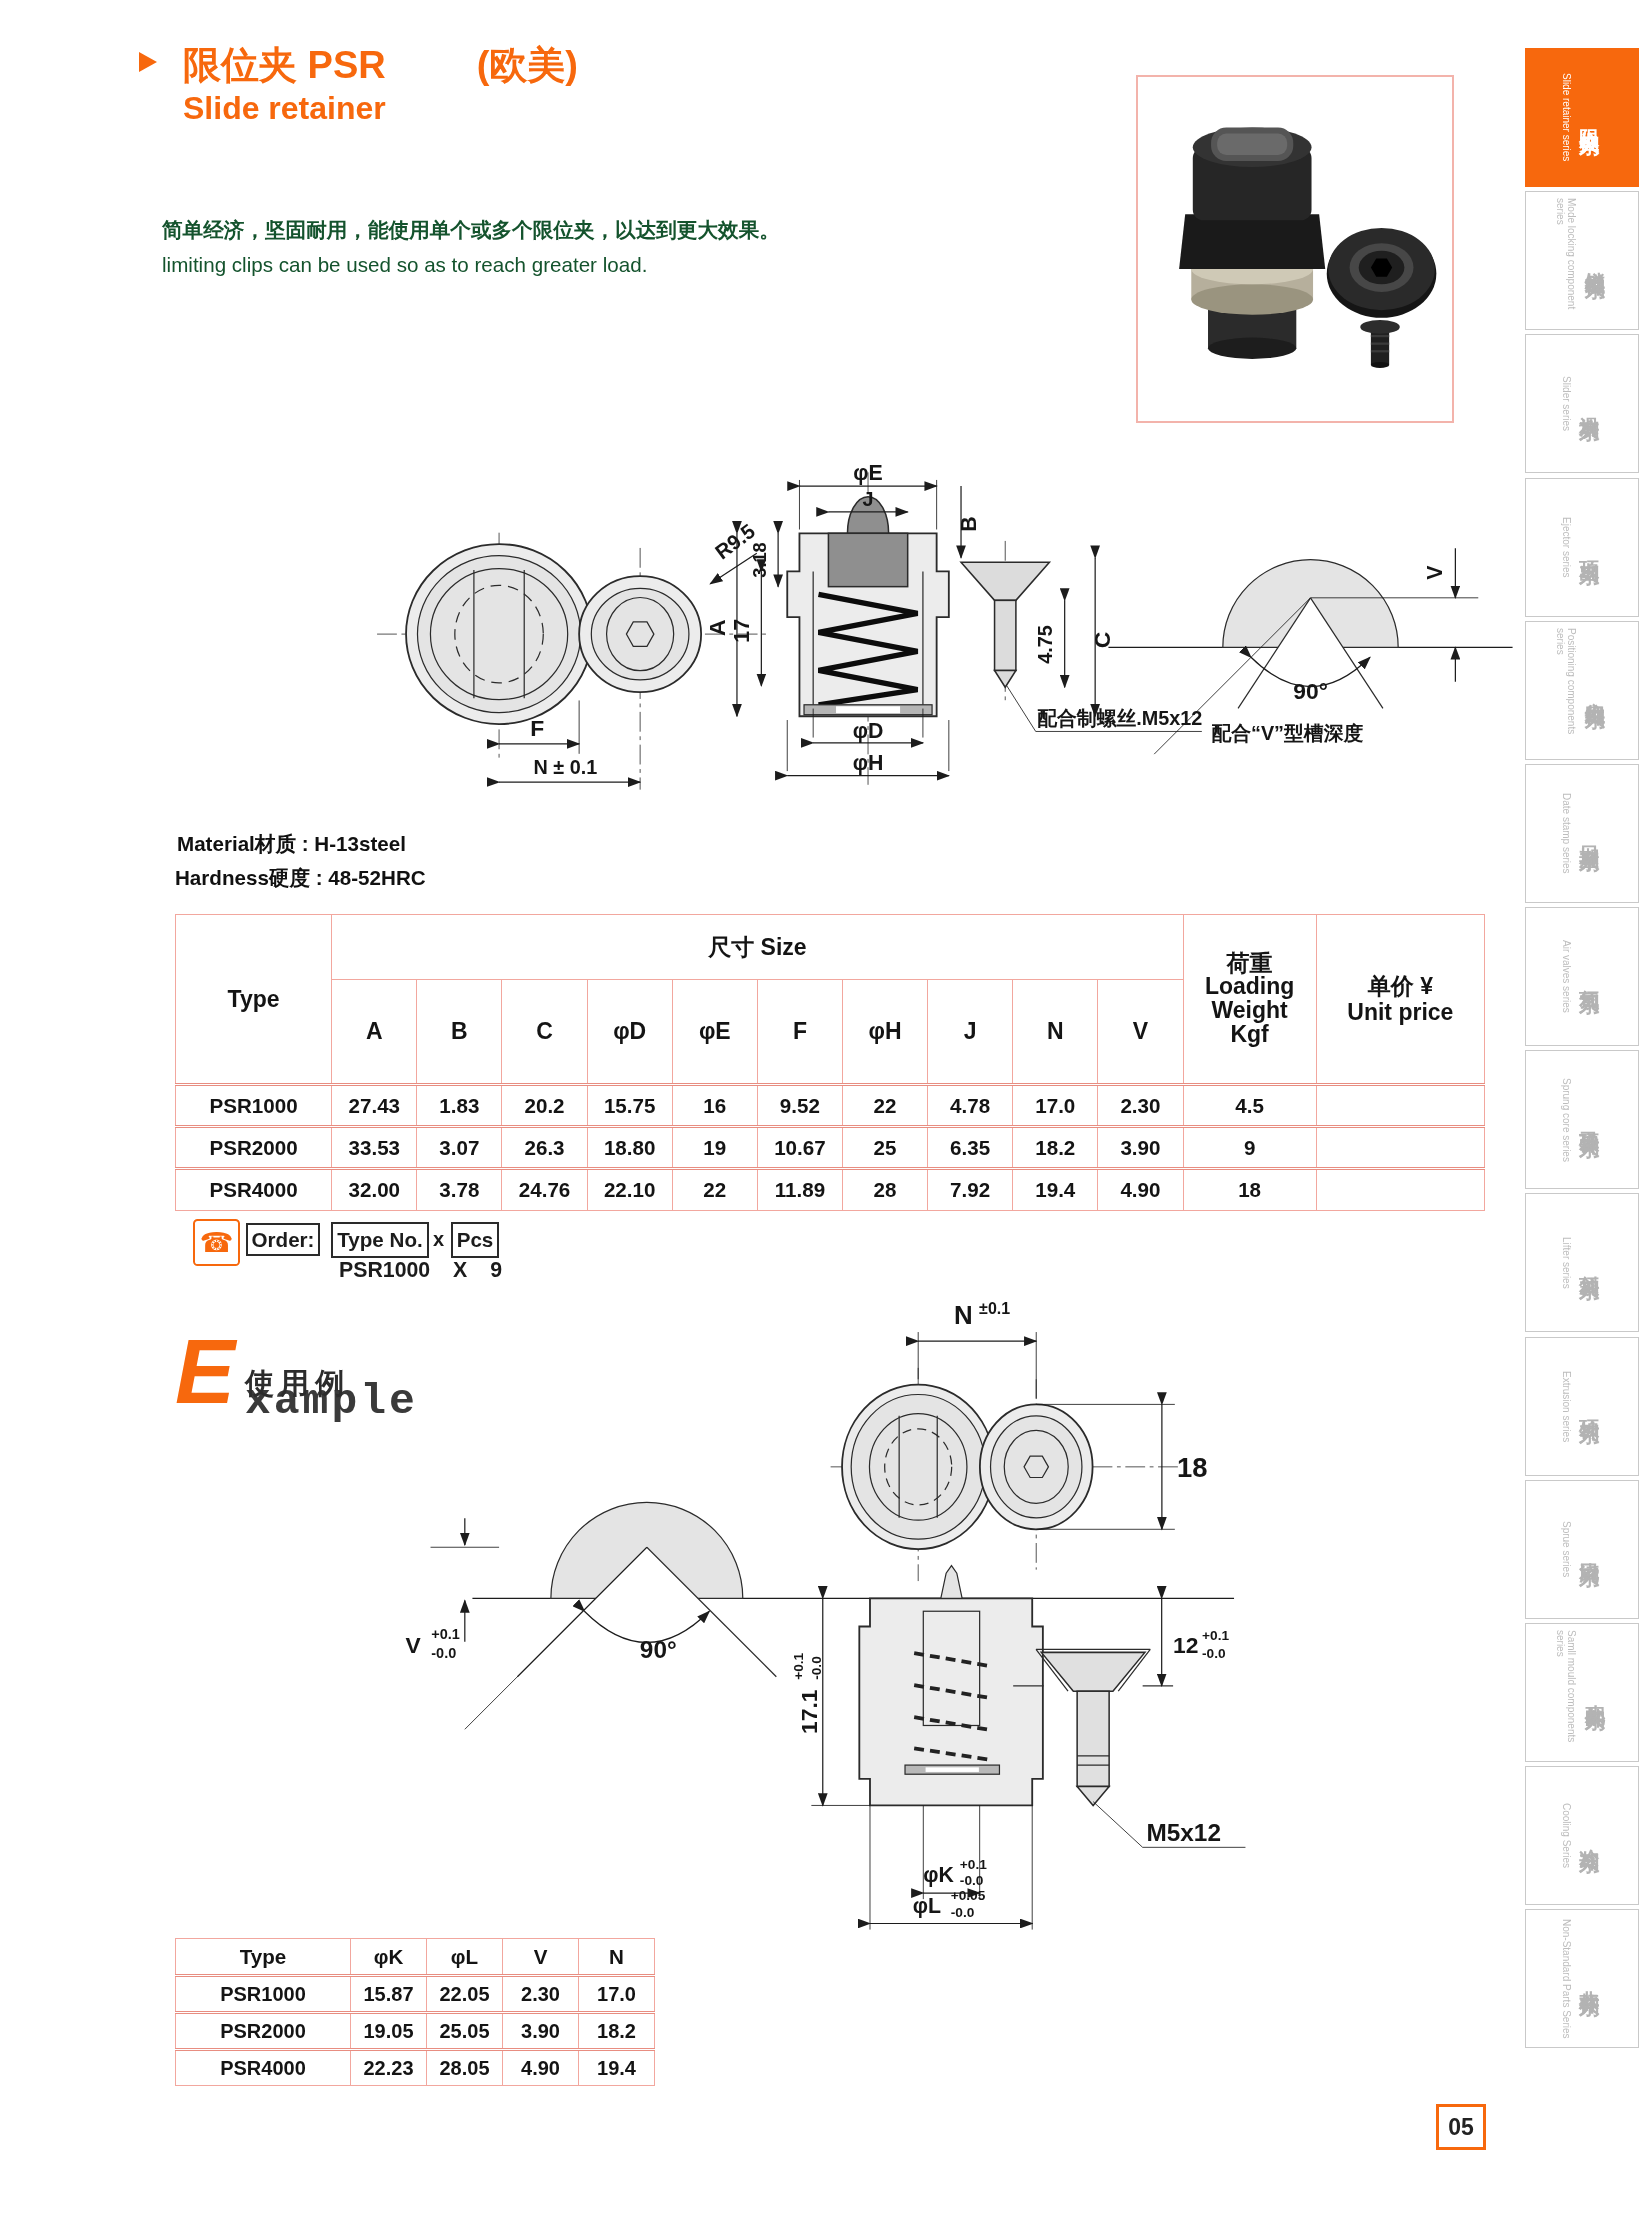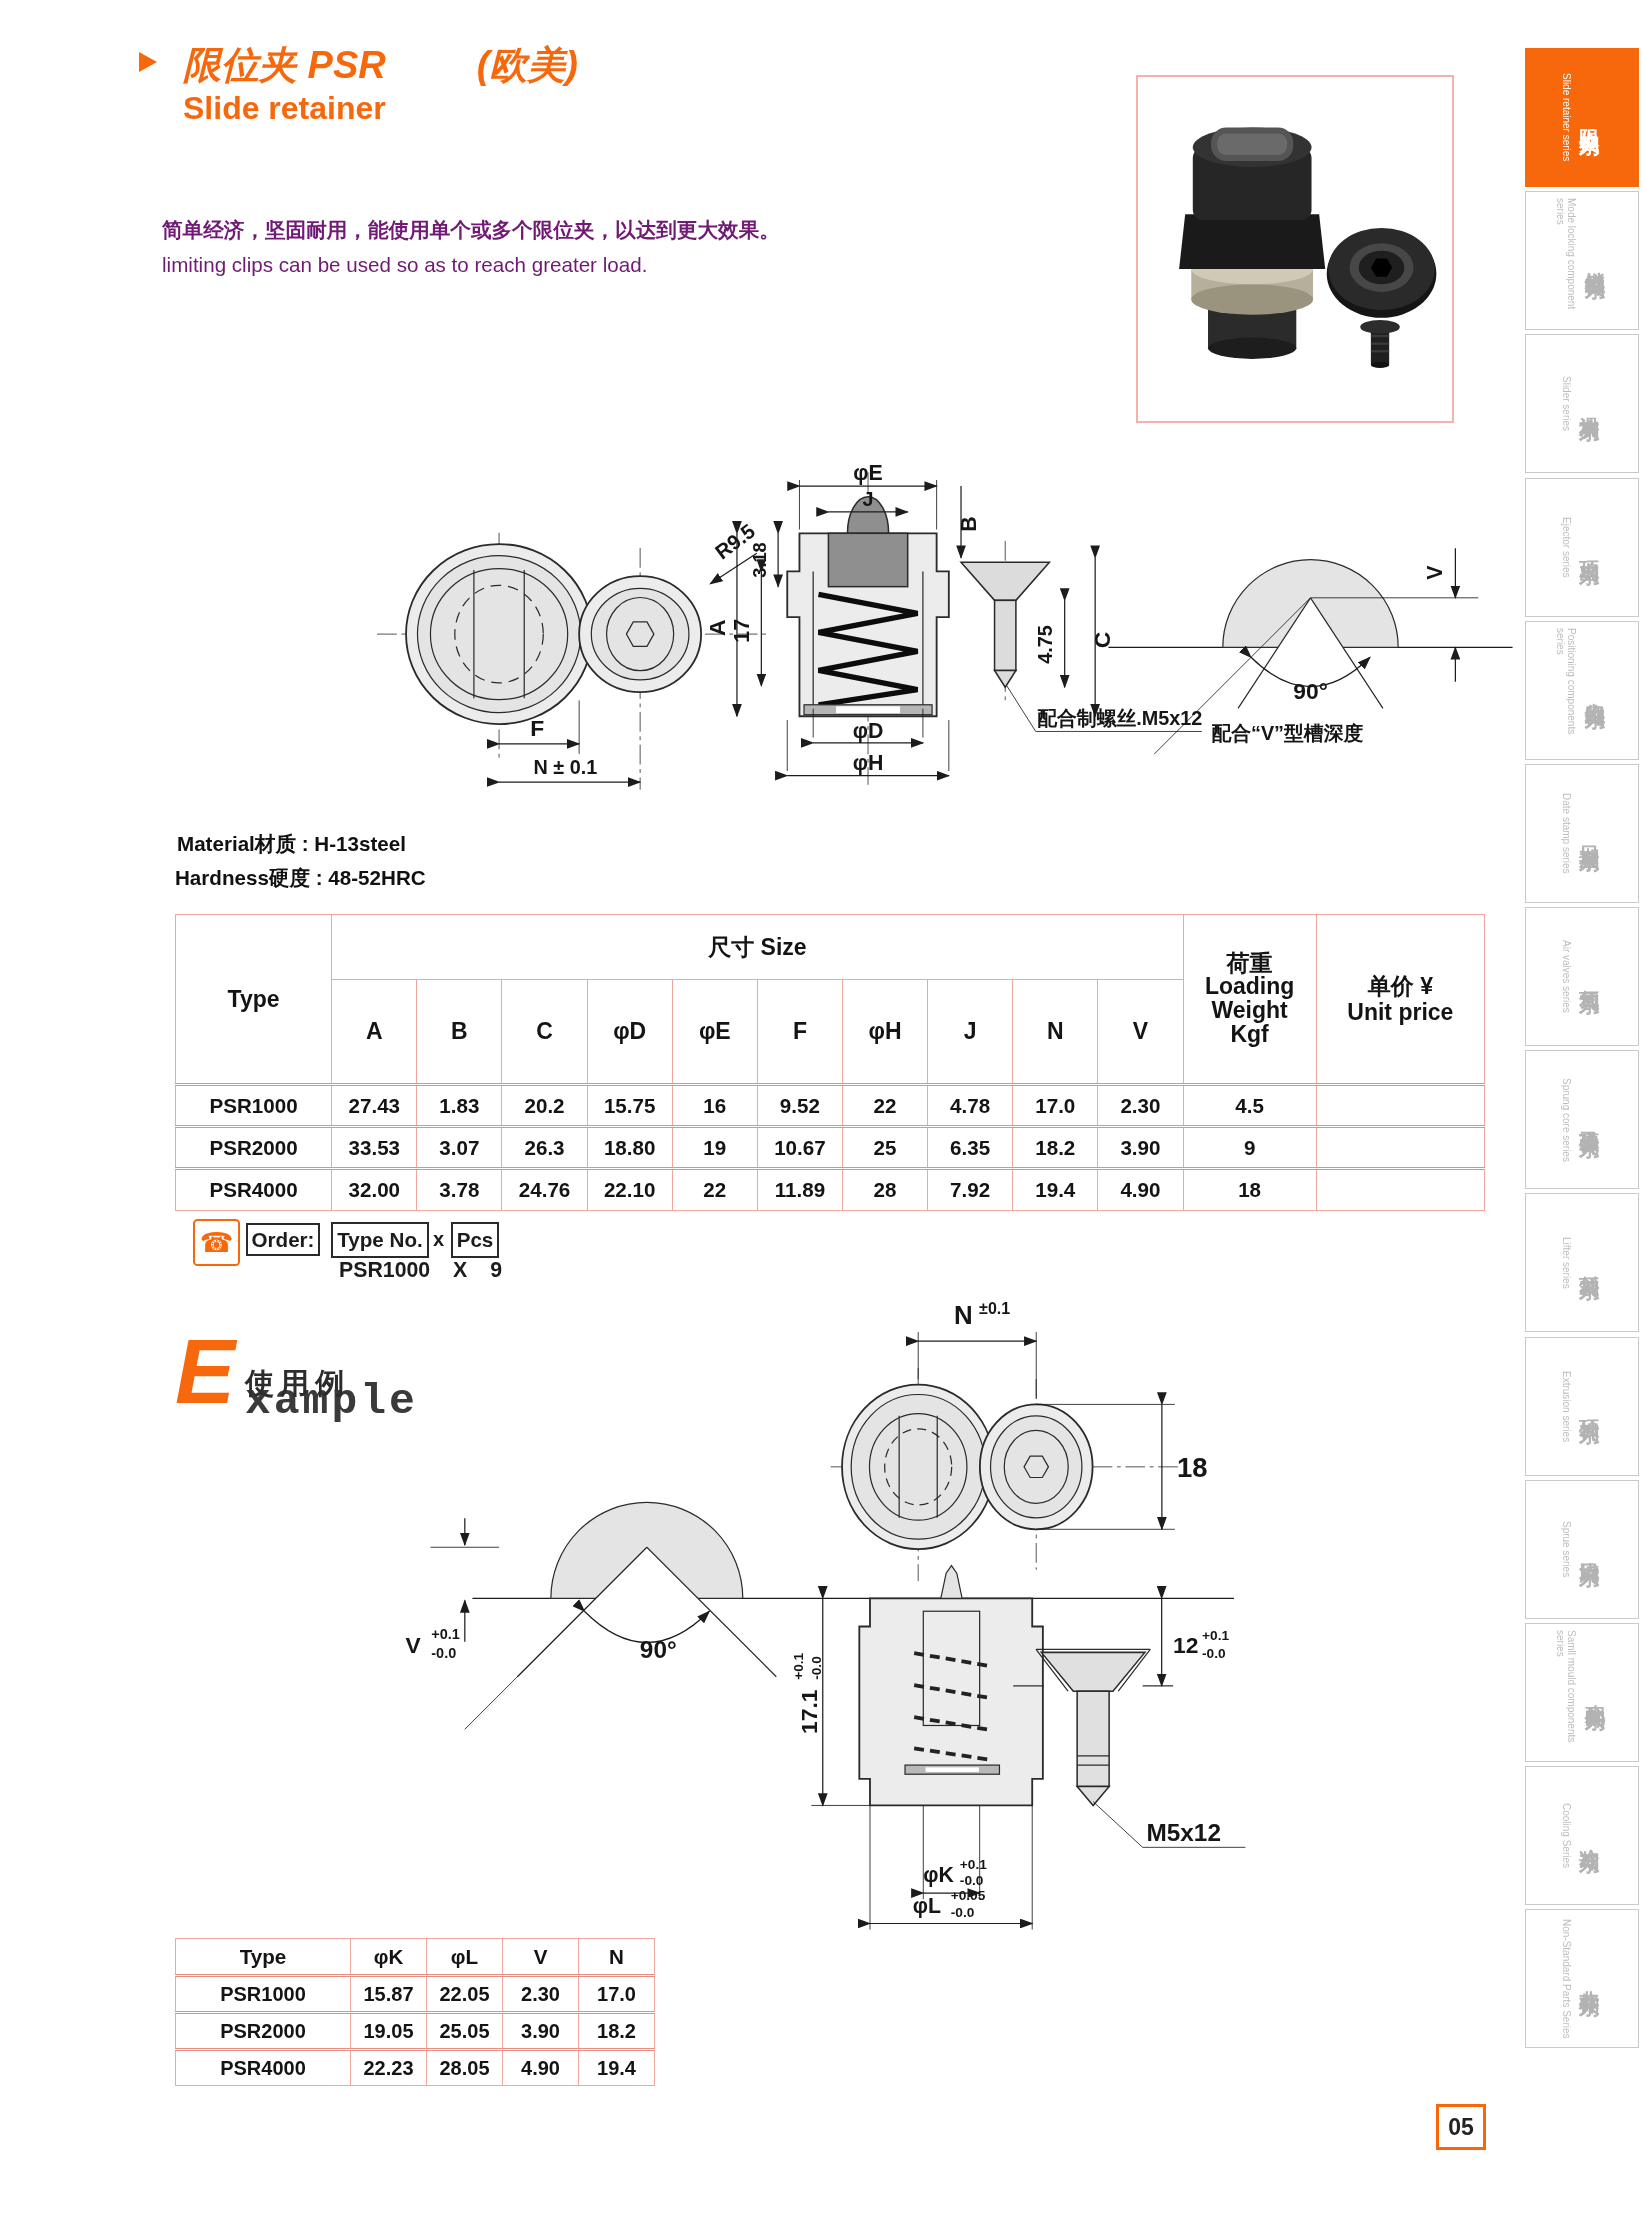--- a/index.html
+++ b/index.html
@@ -4,21 +4,21 @@
 <style>
   html,body{margin:0;padding:0;background:#fff;}
   .page{position:relative;width:1645px;height:2216px;background:#fff;overflow:hidden;
         font-family:"Liberation Sans",sans-serif;color:#1c1c1c;}
   .abs{position:absolute;}
   
   .arrow{width:0;height:0;border-left:18.3px solid #f7680d;border-top:10.7px solid transparent;border-bottom:10.7px solid transparent;}
   .title1{font-size:38px;font-weight:bold;color:#f7680d;white-space:nowrap;}
   .title1 .region{margin-left:91px;}
   .title2{font-size:32px;font-weight:bold;color:#f7680d;}
-  .desc{font-size:20.6px;line-height:35px;color:#701a75;}
+  .desc{font-size:20.6px;line-height:35px;color:#14532d;}
   .desc .cn{font-weight:bold;}
   
   .photo-box{width:314px;height:344px;border:2.3px solid #f3b3ab;background:#fff;}
   
   .mat{font-size:20.6px;font-weight:bold;color:#111;}
   
   table{border-collapse:collapse;table-layout:fixed;background:#fff;}
   .ctab td,.ctab th{border:1.5px solid #f2a79e;text-align:center;vertical-align:middle;
         font-weight:bold;color:#141414;padding:0;}
   .ctab tbody td{border-top:3px double #e88d81;}
@@ -65,21 +65,21 @@
   .cl{stroke:#444;stroke-width:1.2;fill:none;stroke-dasharray:26 6 5 6;}
   .spr{stroke:#0c0c0c;stroke-width:7;fill:none;}
   .sprd{stroke:#222;stroke-width:5;fill:none;stroke-dasharray:13 8;}
 </style>
 </head>
 <body>
 
 <div class="page">
 
   <div class="abs arrow" style="left:139px;top:52px;"></div>
-  <div class="abs title1" style="left:183px;top:40px;font-style:italic;">
+  <div class="abs title1" style="left:183px;top:40px;">
     <span>限位夹 PSR</span><span class="region">(欧美)</span>
   </div>
   <div class="abs title2" style="left:183px;top:90px;">Slide retainer</div>
 
   <div class="abs desc" style="left:162px;top:212px;width:960px;">
     <div class="cn">简单经济，坚固耐用，能使用单个或多个限位夹，以达到更大效果。</div>
     <div>limiting clips can be used so as to reach greater load.</div>
   </div>
 
   <div class="abs photo-box" style="left:1136px;top:75px;">

